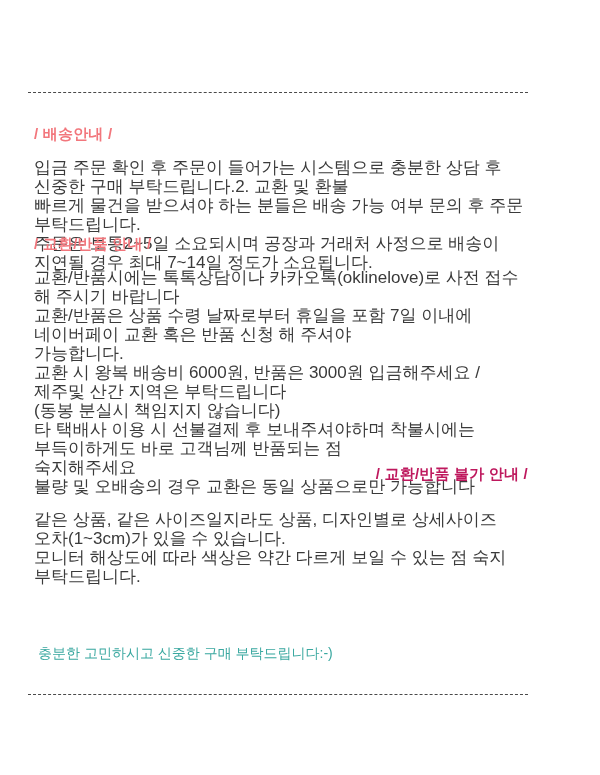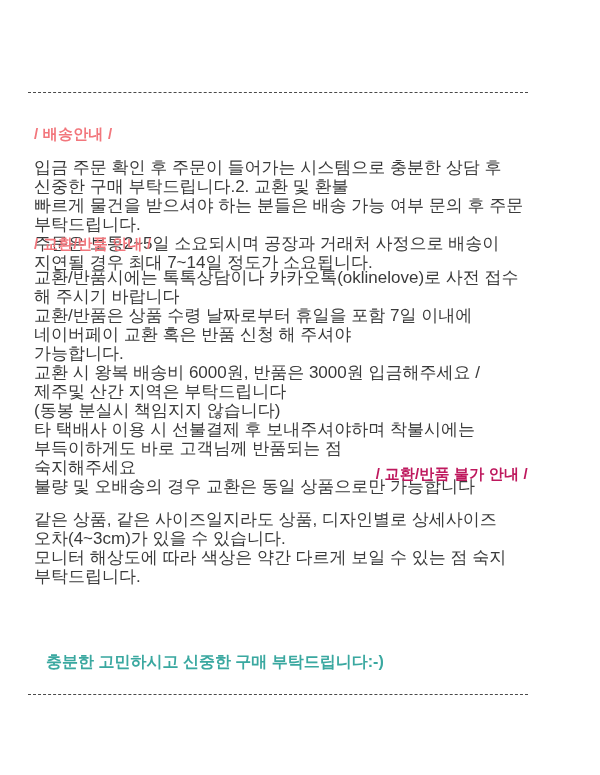--- a/index.html
+++ b/index.html
@@ -63,25 +63,25 @@
     white-space: pre-wrap;
     word-break: keep-all;
   }
   .para + .para {
     margin-top: 14px;
   }
   .closing {
     position: absolute;
     left: 34px;
     top: 640px;
-    font-size: 16px;
-    font-weight: bold;
+    font-size: 14px;
+    font-weight: normal;
     color: #3aa8a0;
     line-height: 19px;
-    margin: 12px;
+    margin: 4px;
   }
   #shipping-section { top: 125px; }
   #exchange-section { top: 235px; }
   #nonrefundable-section { top: 465px; }
 </style>
 </head>
 <body>
 
 <div class="page">
 
@@ -97,21 +97,21 @@
   <div class="section" id="exchange-section">
     <h2 class="section-title">/ 교환/반품 안내 /</h2>
     <p class="body-text para">교환/반품시에는 톡톡상담이나 카카오톡(oklinelove)로 사전 접수 해 주시기 바랍니다
 교환/반품은 상품 수령 날짜로부터 휴일을 포함 7일 이내에 네이버페이 교환 혹은 반품 신청 해 주셔야
 가능합니다.
 교환 시 왕복 배송비 6000원, 반품은 3000원 입금해주세요 / 제주및 산간 지역은 부탁드립니다
 (동봉 분실시 책임지지 않습니다)
 타 택배사 이용 시 선불결제 후 보내주셔야하며 착불시에는 부득이하게도 바로 고객님께 반품되는 점
 숙지해주세요
 불량 및 오배송의 경우 교환은 동일 상품으로만 가능합니다</p>
-    <p class="body-text para">같은 상품, 같은 사이즈일지라도 상품, 디자인별로 상세사이즈 오차(4~3cm)가 있을 수 있습니다.
+    <p class="body-text para">같은 상품, 같은 사이즈일지라도 상품, 디자인별로 상세사이즈 오차(1~3cm)가 있을 수 있습니다.
 모니터 해상도에 따라 색상은 약간 다르게 보일 수 있는 점 숙지 부탁드립니다.</p>
   </div>
 
   <div class="section" id="nonrefundable-section">
     <h2 class="section-title pink-strong">/ 교환/반품 불가 안내 /</h2>
   </div>
 
   <p class="closing">충분한 고민하시고 신중한 구매 부탁드립니다:-)</p>
 
   <hr class="divider divider-bottom">

